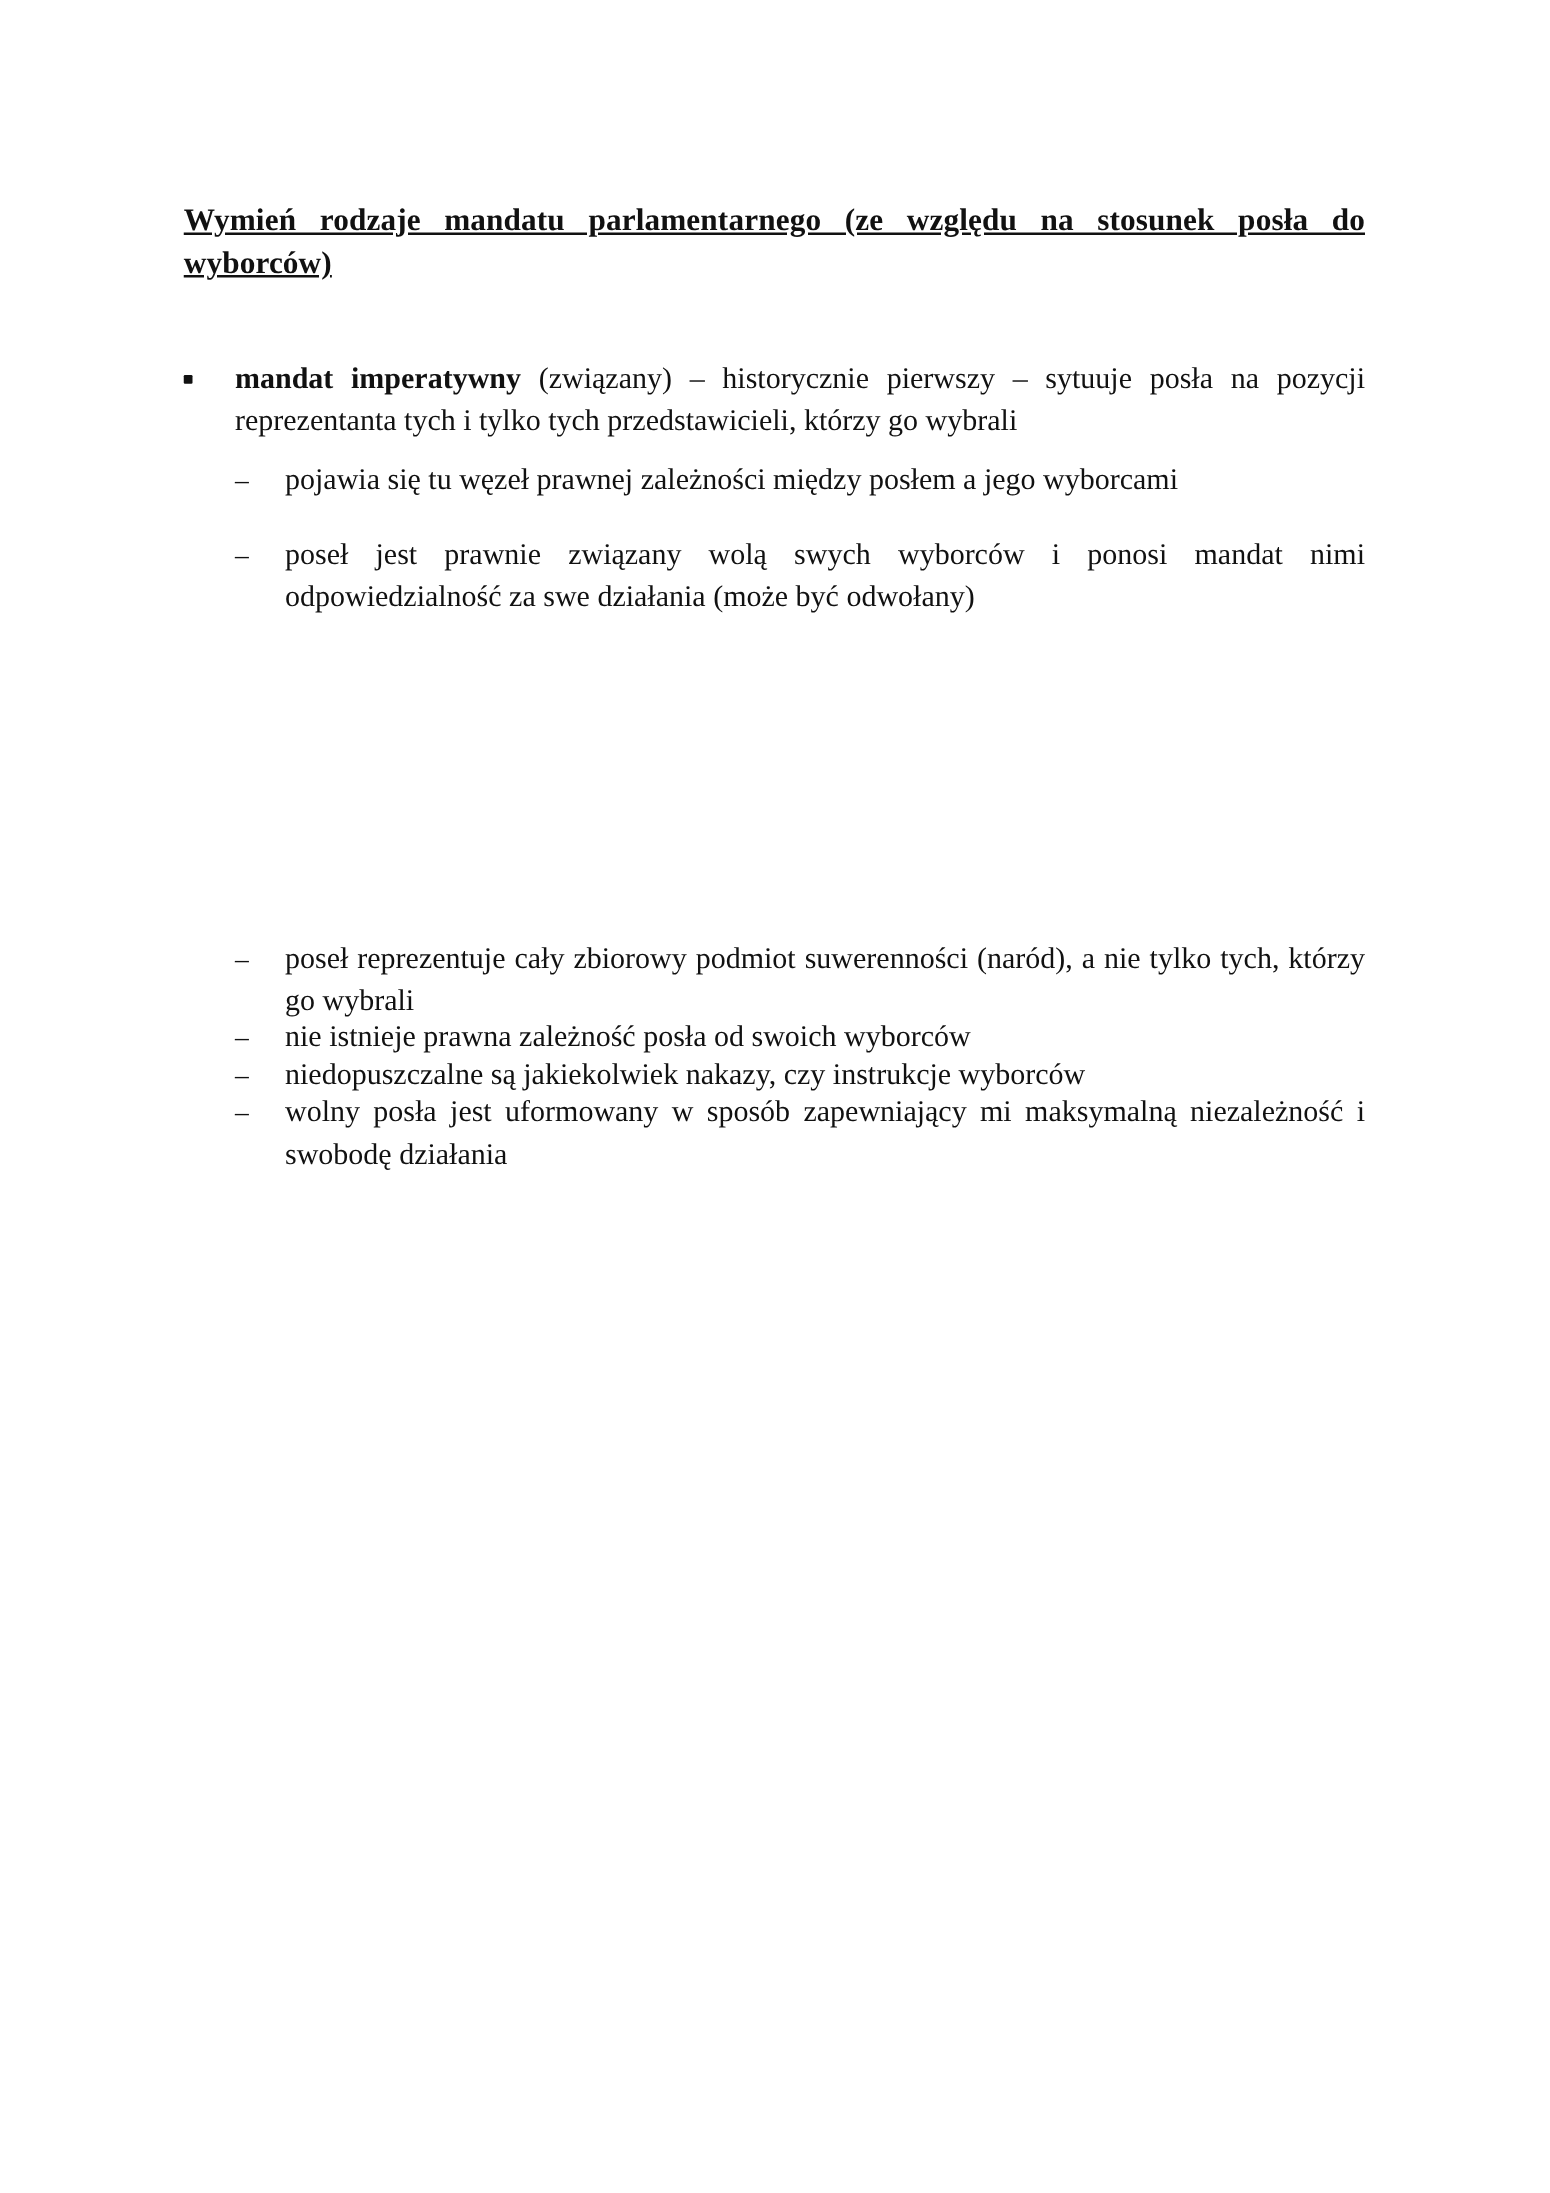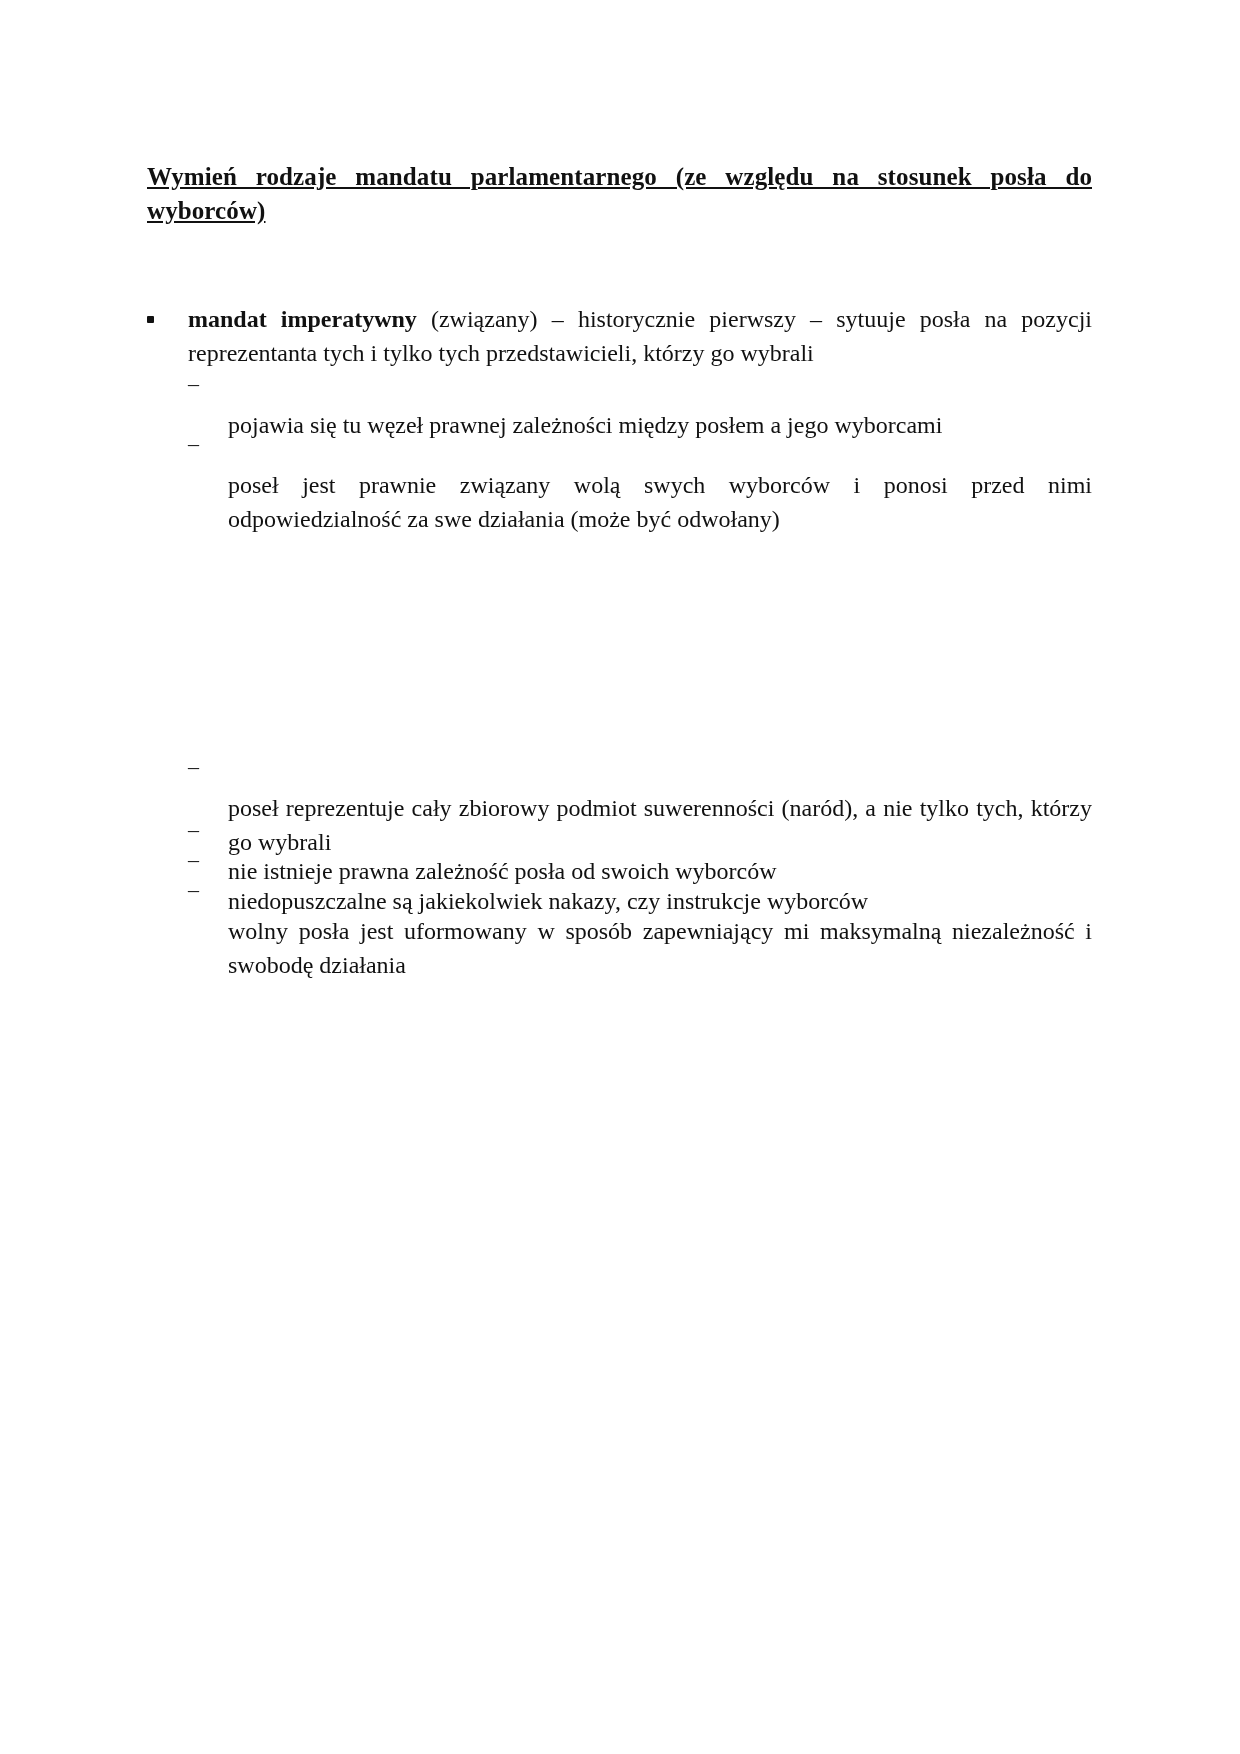--- a/index.html
+++ b/index.html
@@ -9,41 +9,41 @@
     .title { position: absolute; left: 147px; top: 160px; width: 945px;
              font-size: 25px; font-weight: bold; line-height: 34px; text-decoration: underline;
              text-align: justify; text-align-last: left; letter-spacing: 0.1px; }
     .bullet { position: absolute; left: 147px; width: 945px; }
     .bullet .dot { position: absolute; left: 0; top: 14px; width: 7px; height: 7px; background: #111; border-radius: 1px; }
     .bullet .body { margin-left: 41px; font-size: 24px; line-height: 34px; text-align: justify; text-align-last: left; }
     .bullet .body b { font-weight: bold; }
     .cont { position: absolute; left: 188px; font-size: 24px; line-height: 34px; }
     .sub { position: absolute; left: 188px; width: 904px; }
     .sub .dash { position: absolute; left: 0; top: 0; font-size: 22px; line-height: 34px; }
-    .sub .txt { margin-left: 40px; font-size: 24px; line-height: 34px; text-align: justify; text-align-last: left; margin-top: 41px; }
+    .sub .txt { margin-left: 40px; font-size: 24px; line-height: 34px; text-align: justify; text-align-last: left; }
   </style>
 </head>
 <body>
 
 <div class="page">
 
   <div class="title">Wymień rodzaje mandatu parlamentarnego (ze względu na stosunek posła do wyborców)</div>
 
-  <div class="bullet" style="top:286px;margin-top:16px;">
+  <div class="bullet" style="top:286px;">
     <span class="dot"></span>
     <div class="body"><b>mandat imperatywny</b><span> (związany) – historycznie pierwszy – sytuuje posła na pozycji reprezentanta tych i tylko tych przedstawicieli, którzy go wybrali</span></div>
   </div>
 
   <div class="sub" style="top:367px;">
     <span class="dash">–</span>
     <div class="txt">pojawia się tu węzeł prawnej zależności między posłem a jego wyborcami</div>
   </div>
   <div class="sub" style="top:427px;">
     <span class="dash">–</span>
-    <div class="txt">poseł jest prawnie związany wolą swych wyborców i ponosi przed nimi odpowiedzialność za swe działania (może być odwołany)</div>
+    <div class="txt">poseł jest prawnie związany wolą swych wyborców i ponosi mandat nimi odpowiedzialność za swe działania (może być odwołany)</div>
   </div>
 
 
   <div class="sub" style="top:750px;">
     <span class="dash">–</span>
     <div class="txt">poseł reprezentuje cały zbiorowy podmiot suwerenności (naród), a nie tylko tych, którzy go wybrali</div>
   </div>
   <div class="sub" style="top:813px;">
     <span class="dash">–</span>
     <div class="txt">nie istnieje prawna zależność posła od swoich wyborców</div>

